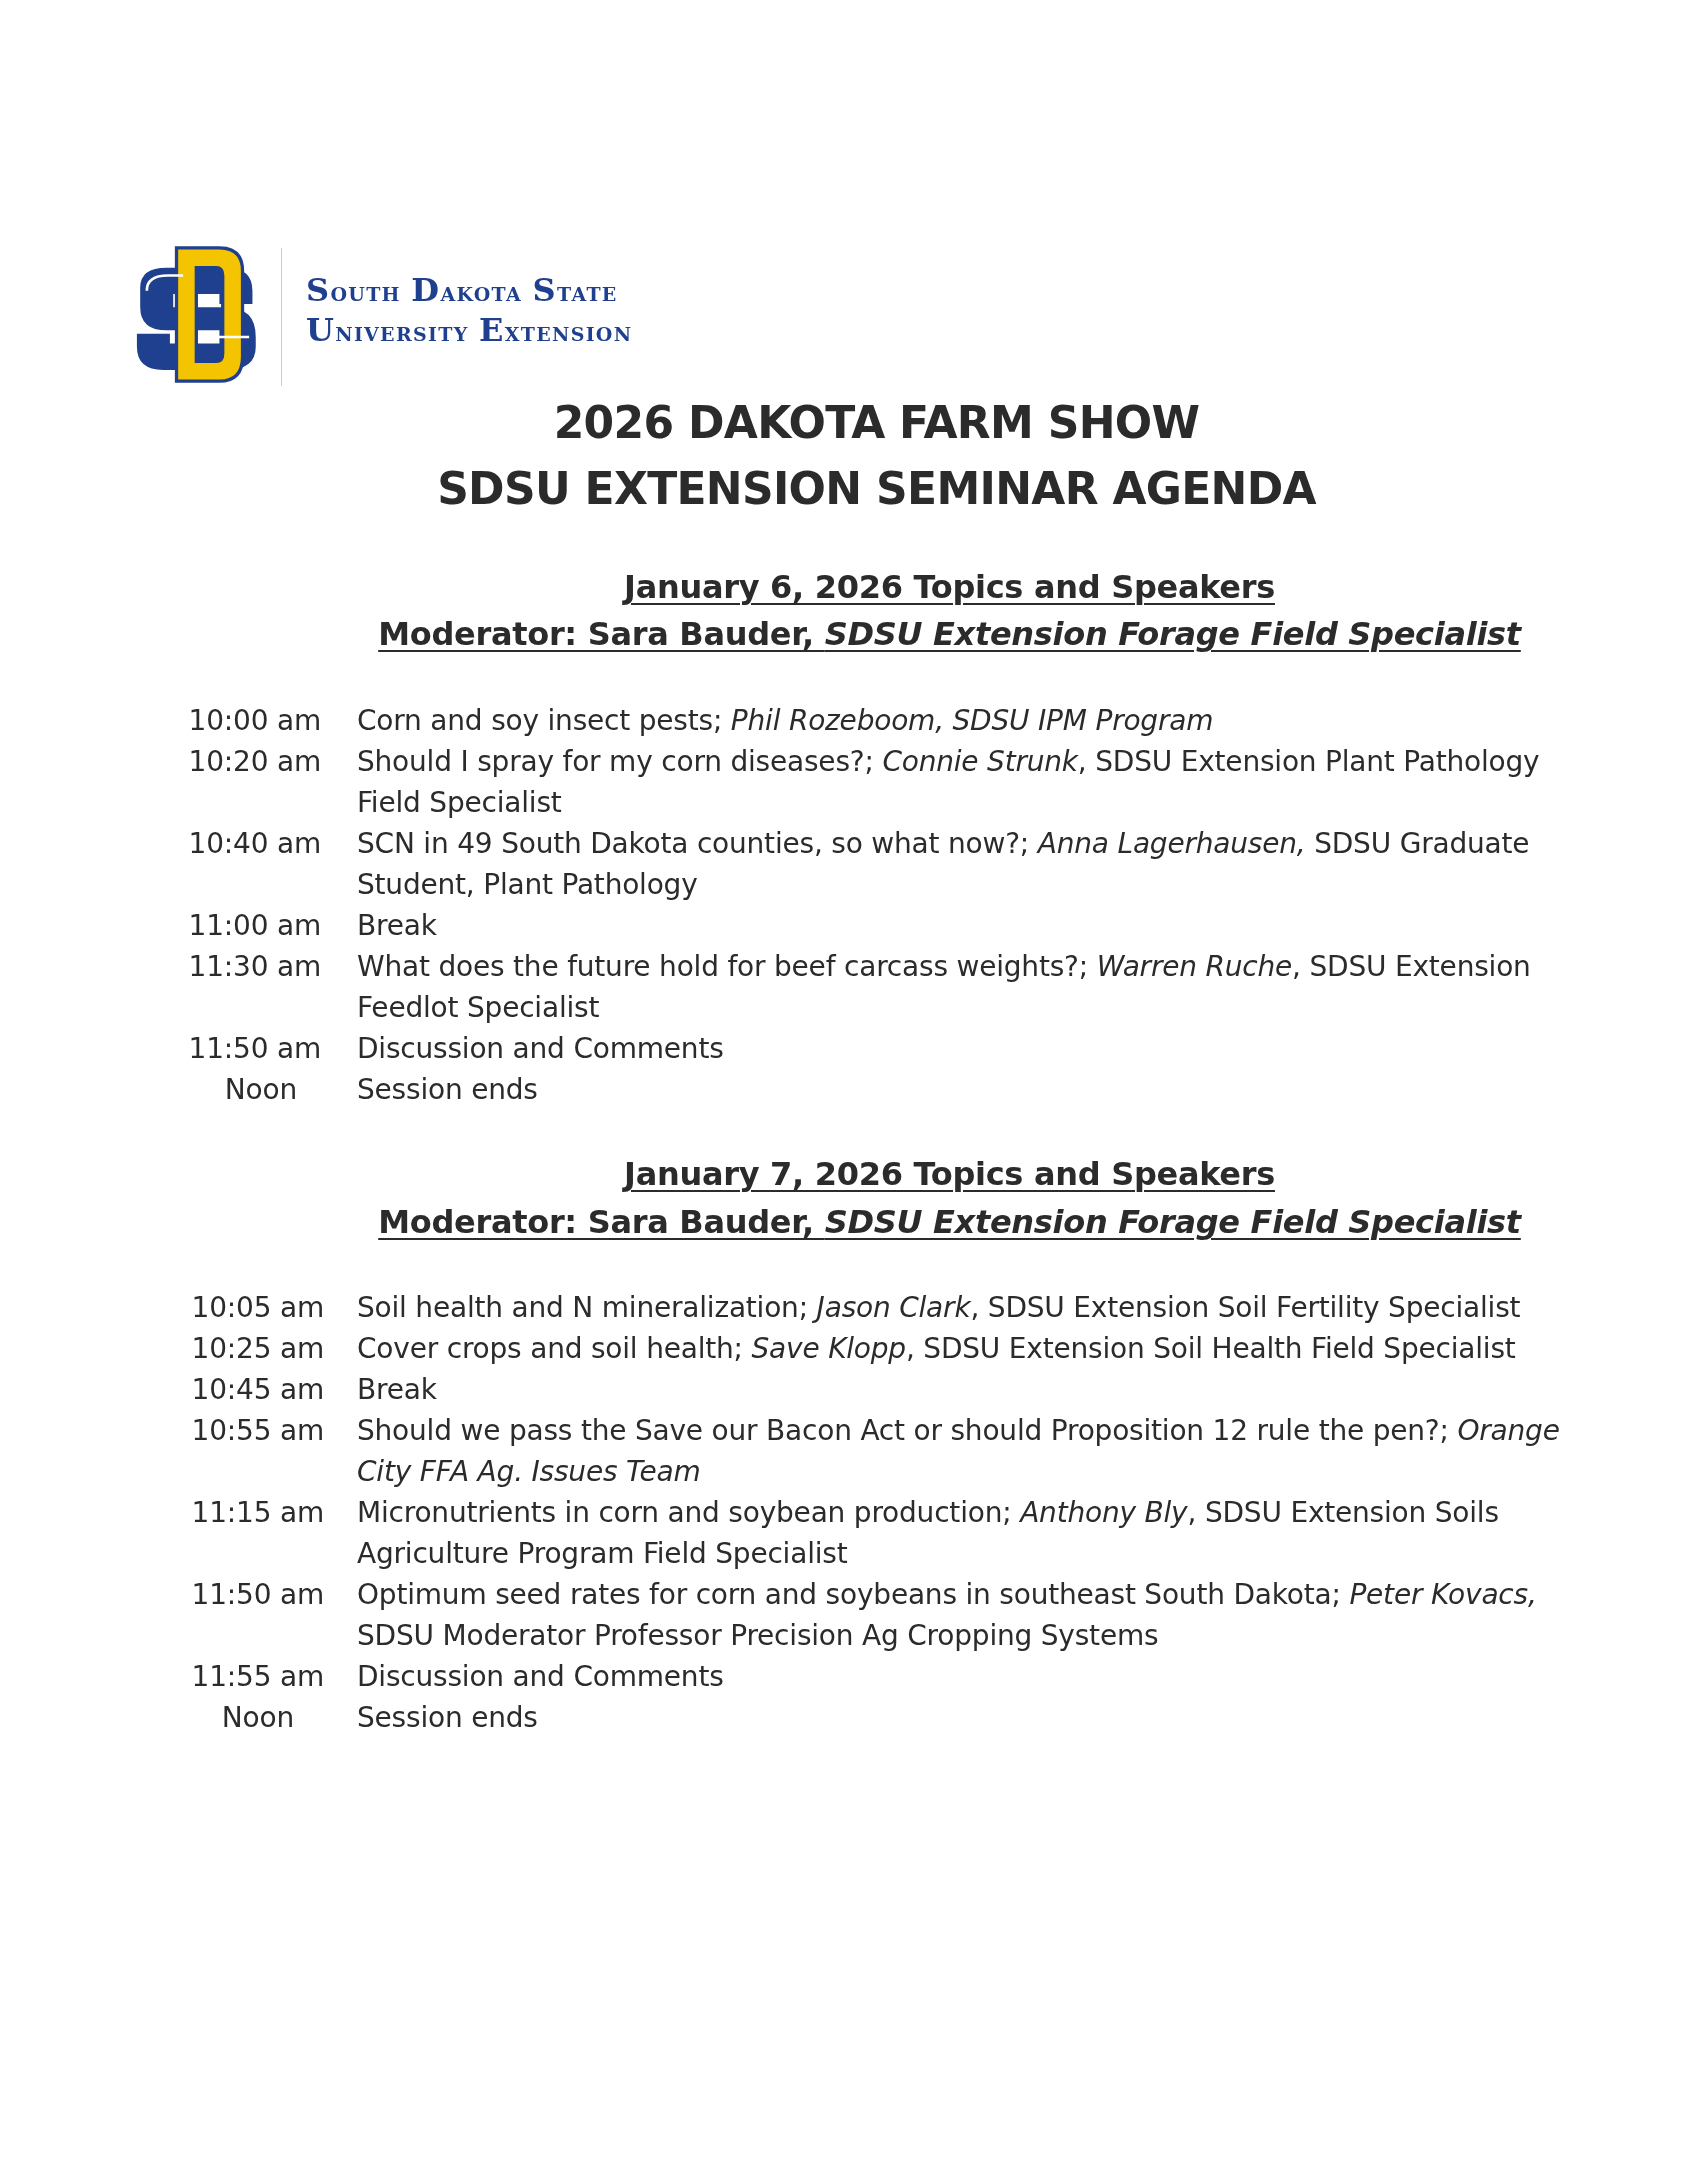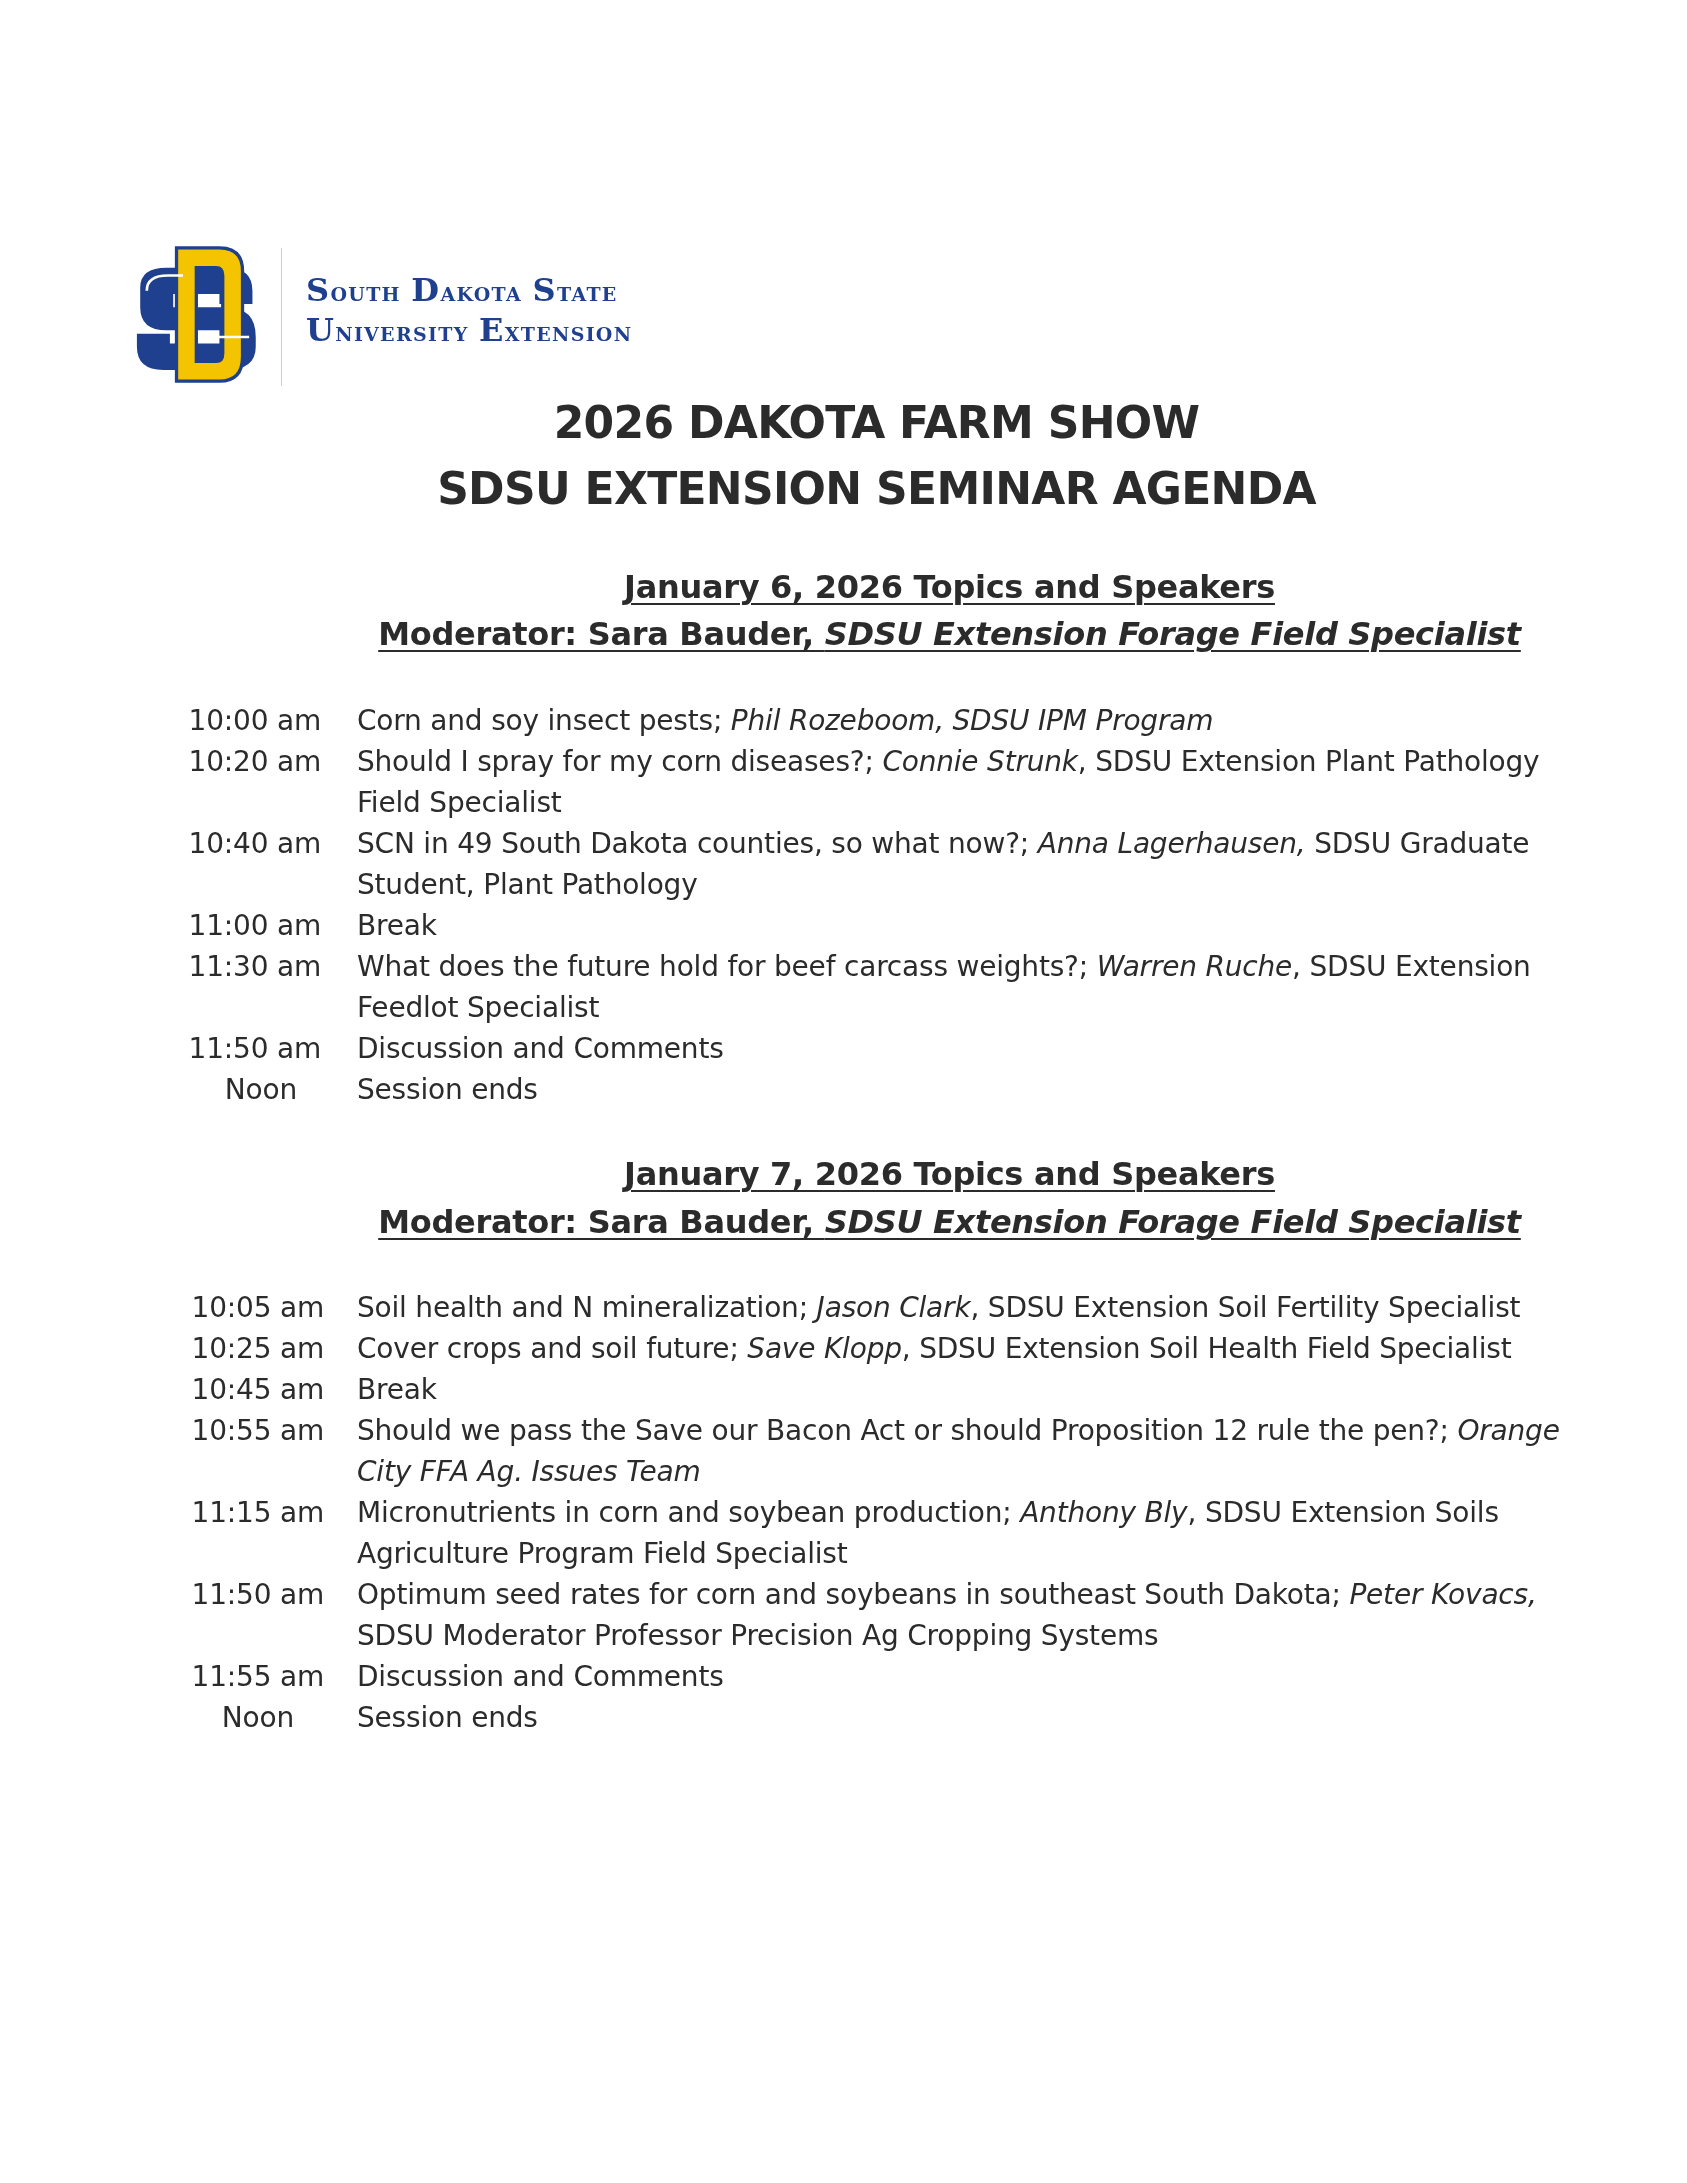--- a/index.html
+++ b/index.html
@@ -92,21 +92,21 @@
 <div class="day-head" style="top:1155px;">January 7, 2026 Topics and Speakers</div>
 <div class="day-head" style="top:1203px;"><span>Moderator: Sara Bauder, </span><i>SDSU Extension Forage Field Specialist</i></div>
 
 <div class="agenda" style="top:1287px;">
   <div class="row">
       <div class="time left" style="padding-right:33px;">10:05 am</div>
       <div class="desc"><span>Soil health and N mineralization; </span><span class="sp">Jason Clark</span><span>, SDSU Extension Soil Fertility Specialist</span></div>
     </div>
   <div class="row">
       <div class="time left" style="padding-right:33px;">10:25 am</div>
-      <div class="desc"><span>Cover crops and soil future; </span><span class="sp">Save Klopp</span><span>, SDSU Extension Soil Health Field Specialist</span></div>
+      <div class="desc"><span>Cover crops and soil health; </span><span class="sp">Save Klopp</span><span>, SDSU Extension Soil Health Field Specialist</span></div>
     </div>
   <div class="row">
       <div class="time left" style="padding-right:33px;">10:45 am</div>
       <div class="desc">Break</div>
     </div>
   <div class="row">
       <div class="time left" style="padding-right:33px;">10:55 am</div>
       <div class="desc" style="width:1211px;"><span>Should we pass the Save our Bacon Act or should Proposition 12 rule the pen?; </span><span class="sp">Orange City FFA Ag. Issues Team</span></div>
     </div>
   <div class="row">

